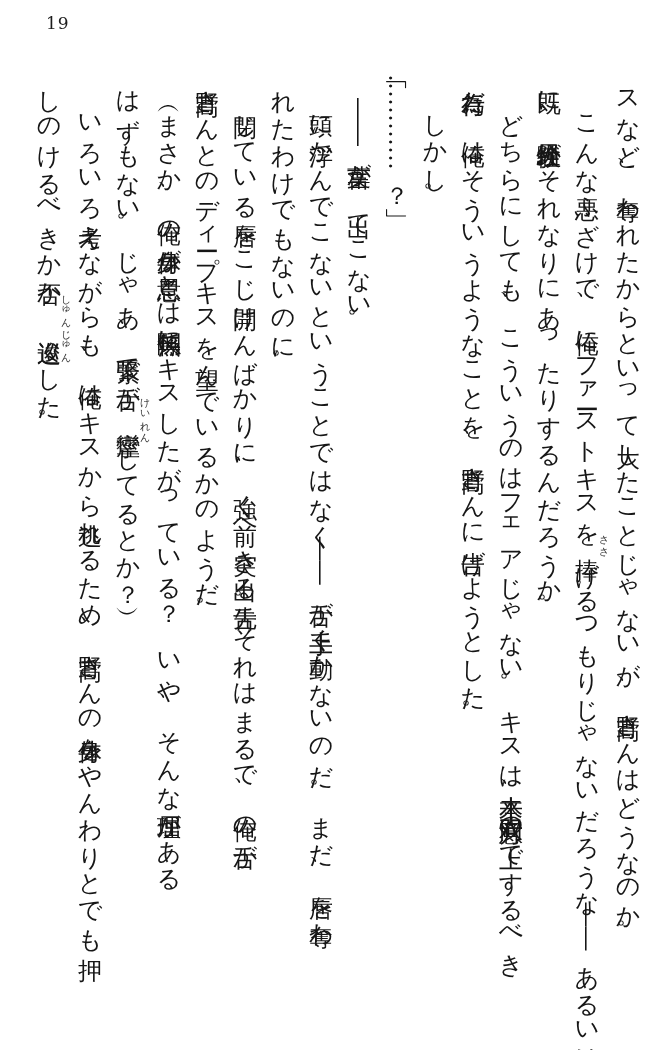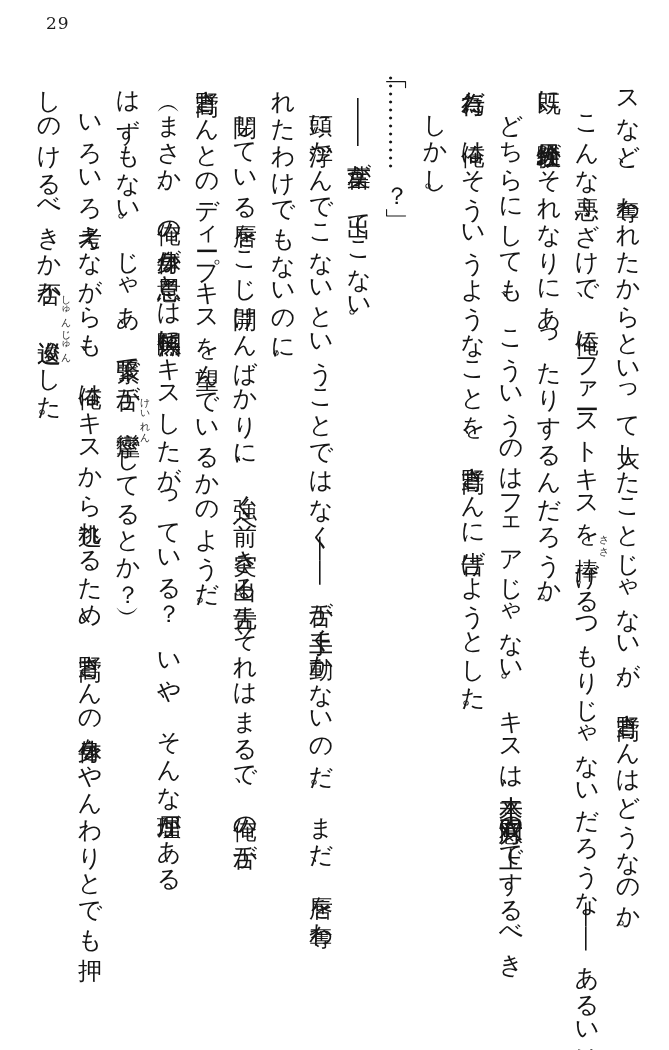--- a/index.html
+++ b/index.html
@@ -49,21 +49,21 @@
   }
   ruby rt {
     font-size: 10px;
     letter-spacing: 0;
     color: #2a2a2a;
   }
 </style>
 </head>
 <body>
 
-<div class="page-number">29</div>
+<div class="page-number">19</div>
 
 <div class="text-block">
   <p class="line">スなど、奪われたからといって大したことじゃないが、高野さんはどうなのか。</p>
   <p class="line indent"><span>こんな悪ふざけで、俺にファーストキスを</span><ruby><span>捧</span><rt>ささ</rt></ruby><span>げるつもりじゃないだろうな――あるいは</span></p>
   <p class="line">既に、男性経験がそれなりにあったりするんだろうか。</p>
   <p class="line indent">どちらにしても、こういうのはフェアじゃない。キスは本来、双方同意の上でするべき</p>
   <p class="line">行為だ。俺はそういうようなことを、高野さんに告げようとした。</p>
   <p class="line indent">しかし。</p>
   <p class="line">「…………？」</p>
   <p class="line indent">――言葉が、出てこない。</p>

